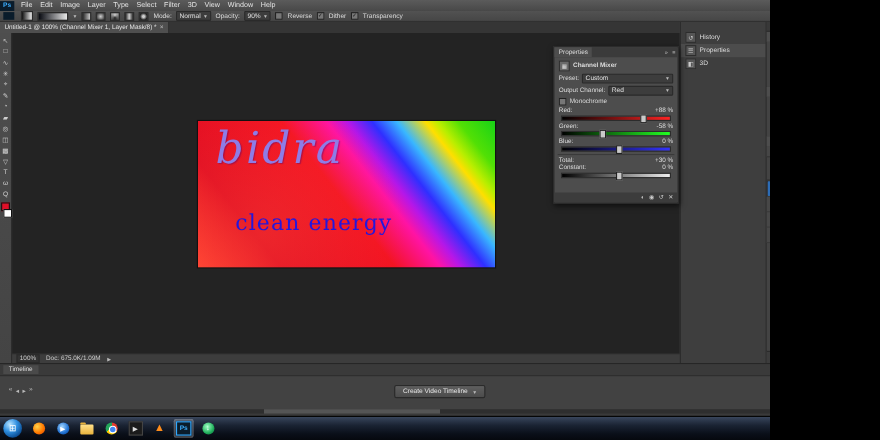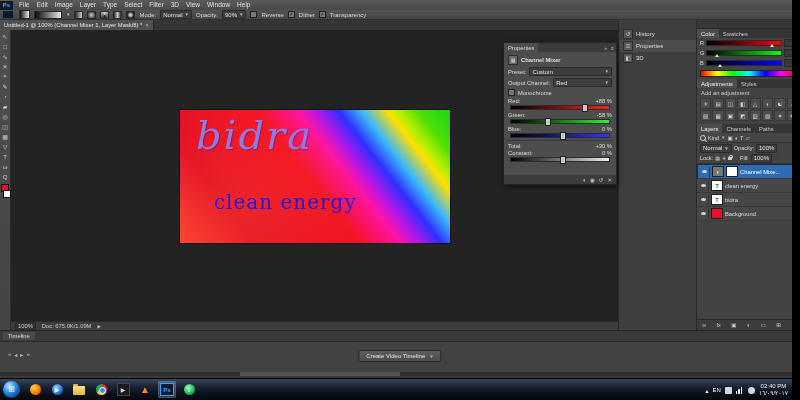--- a/index.html
+++ b/index.html
@@ -1,16 +1,16 @@
 <!DOCTYPE html>
 <html><head>
 <meta charset="utf-8">
 <style>
   html,body{margin:0;padding:0;background:#000;}
-  .screen{position:relative;width:792px;height:400px;background:#454545;overflow:hidden;
+  .screen{position:relative;width:700px;height:400px;background:#454545;overflow:hidden;
           font-family:"Liberation Sans",sans-serif;color:#ddd;}
   .abs{position:absolute;}
 
   
   #menubar{left:0;top:0;width:800px;height:10px;background:linear-gradient(#5b5b5b,#484848);
            display:flex;align-items:center;gap:1px;font-size:6.5px;color:#e2e2e2;z-index:9;}
   .pslogo{width:13px;height:9px;background:#0a1c2b;color:#3caeff;font-size:6px;font-weight:bold;
           display:flex;align-items:center;justify-content:center;margin-right:2px;}
   .mi{padding:0 3px;line-height:10px;}
   #titlebar-frag{left:628px;top:1px;width:66px;height:8px;border-radius:1px;

